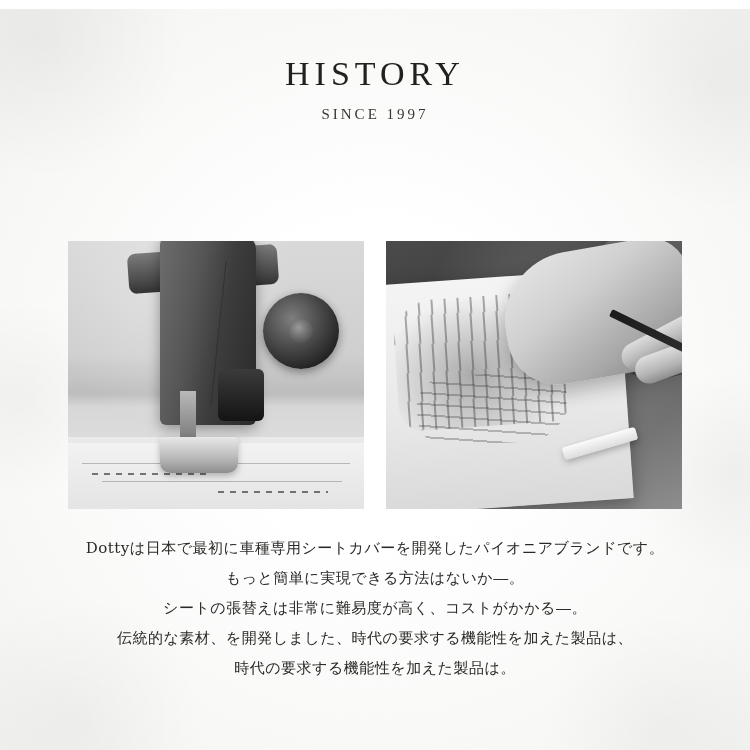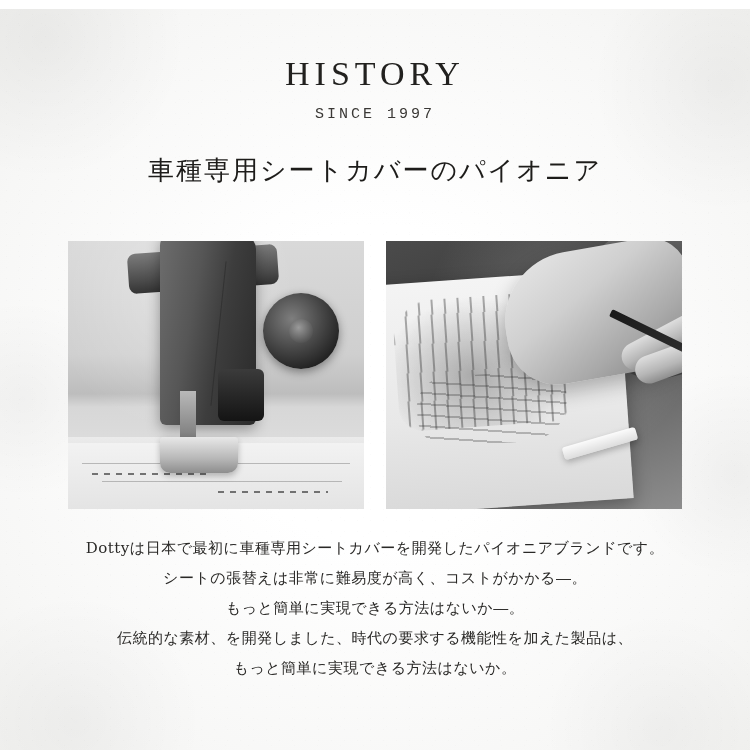--- a/index.html
+++ b/index.html
@@ -56,21 +56,21 @@
     font-family: "Liberation Serif", serif;
     font-size: 34px;
     letter-spacing: 5px;
     color: #22211f;
     font-weight: 400;
     line-height: 1.1;
   }
 
   .since {
     margin-top: 14px;
-    font-family: Liberation Mono, monospace;
+    font-family: Liberation Serif, serif;
     font-size: 15px;
     letter-spacing: 3px;
     color: #3a3835;
   }
 
   .title-jp {
     margin-top: 30px;
     font-family: "DejaVu Serif", serif;
     font-size: 26px;
     letter-spacing: 2px;
@@ -282,21 +282,20 @@
 </style>
 </head>
 <body>
 
 <div class="page">
   <div class="texture"></div>
 
   <div class="header">
     <div class="title-en">HISTORY</div>
     <div class="since">SINCE 1997</div>
-    <div class="title-jp">車種専用シートカバーのパイオニア</div>
   </div>
 
   <div class="photos">
 
     <div class="photo photo-sewing">
       <div class="sew-plate"></div>
       <div class="sew-fabric"></div>
       <div class="sew-line" style="left:14px; top:222px; width:268px;"></div>
       <div class="sew-line" style="left:34px; top:240px; width:240px;"></div>
       <div class="sew-stitch" style="left:24px; top:232px; width:120px;"></div>
@@ -321,18 +320,18 @@
         <div class="sk-finger sk-f1"></div>
         <div class="sk-finger sk-f2"></div>
         <div class="sk-pencil-dark"></div>
       </div>
     </div>
 
   </div>
 
   <div class="body-text">
     <p>Dottyは日本で最初に車種専用シートカバーを開発したパイオニアブランドです。</p>
+    <p>もっと簡単に実現できる方法はないか―。</p>
     <p>シートの張替えは非常に難易度が高く、コストがかかる―。</p>
-    <p>もっと簡単に実現できる方法はないか―。</p>
     <p>伝統的な素材、を開発しました、時代の要求する機能性を加えた製品は、</p>
-    <p>もっと簡単に実現できる方法はないか。</p>
+    <p>時代の要求する機能性を加えた製品は。</p>
   </div>
 </div>
 
 </body></html>

